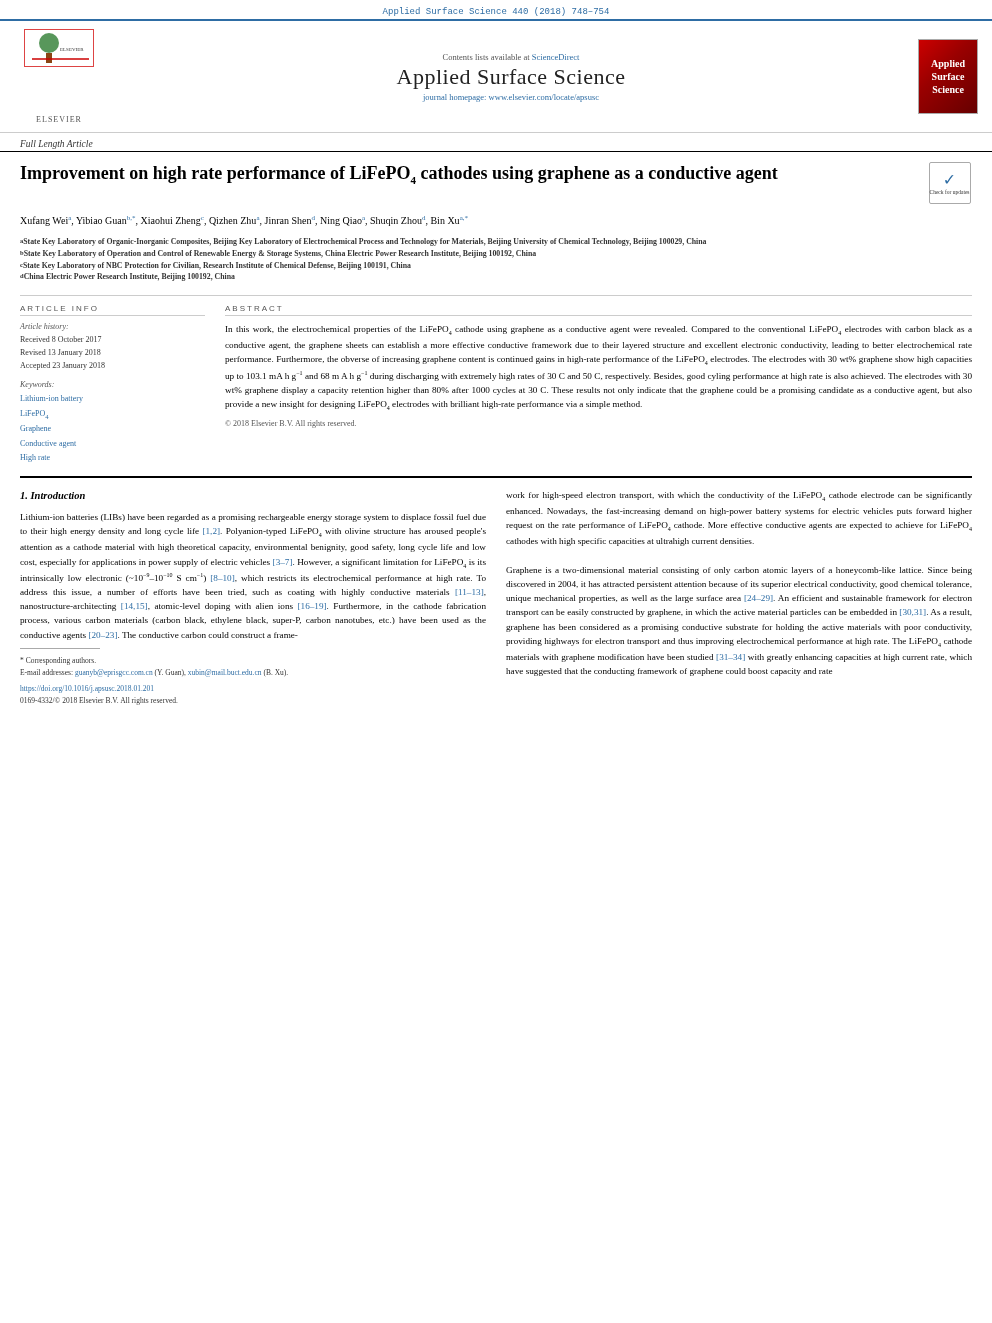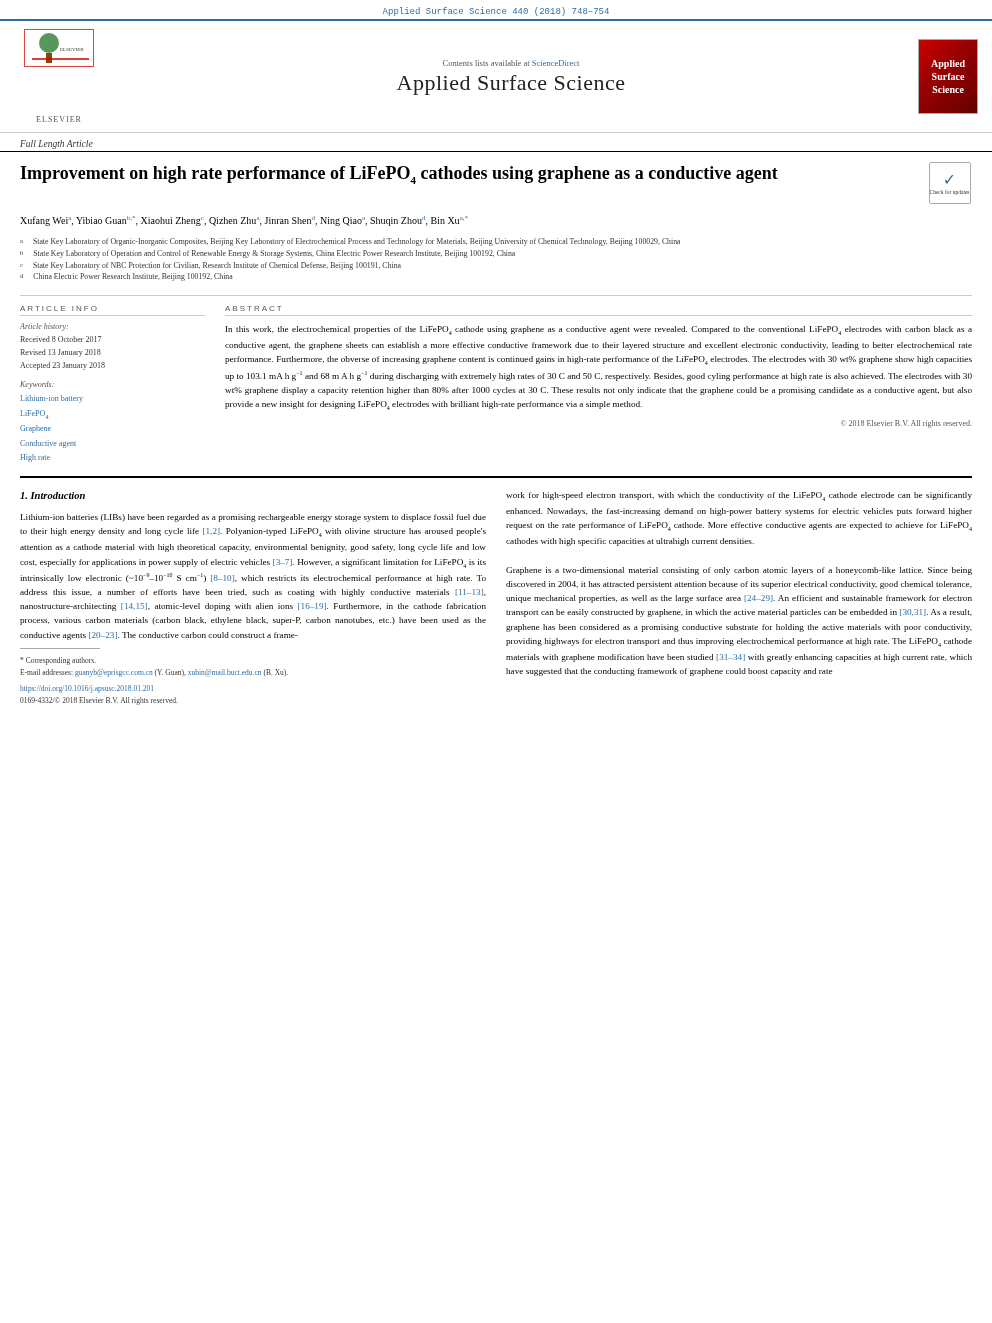--- a/index.html
+++ b/index.html
@@ -160,21 +160,22 @@
     }
 
     .affiliations {
       padding: 4px 20px;
       font-size: 7.8px;
       color: #333;
       line-height: 1.5;
     }
     .affiliations .aff-line {
       display: flex;
-      gap: 10px;
+      gap: 0;
+      font-weight: bold;
     }
     .affiliations sup {
       color: #333;
       font-size: 6.5px;
     }
 
     .horizontal-rule {
       border: none;
       border-top: 1px solid #ccc;
       margin: 8px 20px;
@@ -237,21 +238,20 @@
     }
     .abstract-text sup {
       font-size: 6px;
     }
     .abstract-text sub {
       font-size: 6px;
     }
     .copyright-line {
       font-size: 8px;
       color: #555;
-      text-align: right;
       margin-top: 6px;
     }
 
     .body-rule {
       border: none;
       border-top: 2px solid #000;
       margin: 10px 20px 0 20px;
     }
 
     .two-column {
@@ -334,20 +334,23 @@
       </div>
       <div class="elsevier-text">ELSEVIER</div>
     </div>
   </div>
 
   <div class="journal-title-block">
     <div class="sciencedirect-line">
       <span>Contents lists available at</span> <span style="color:#2e6da4;">ScienceDirect</span>
     </div>
     <div class="journal-name">Applied Surface Science</div>
+    <div class="journal-homepage">
+      <span>journal homepage:</span> <span style="color:#2e6da4;">www.elsevier.com/locate/apsusc</span>
+    </div>
   </div>
 
   <div class="journal-cover">
     <div class="journal-cover-img">
       <span style="font-weight:bold; font-size:10px; line-height:1.3;">Applied<br>Surface<br>Science</span>
     </div>
   </div>
 </div>
 
 <div class="article-type">

